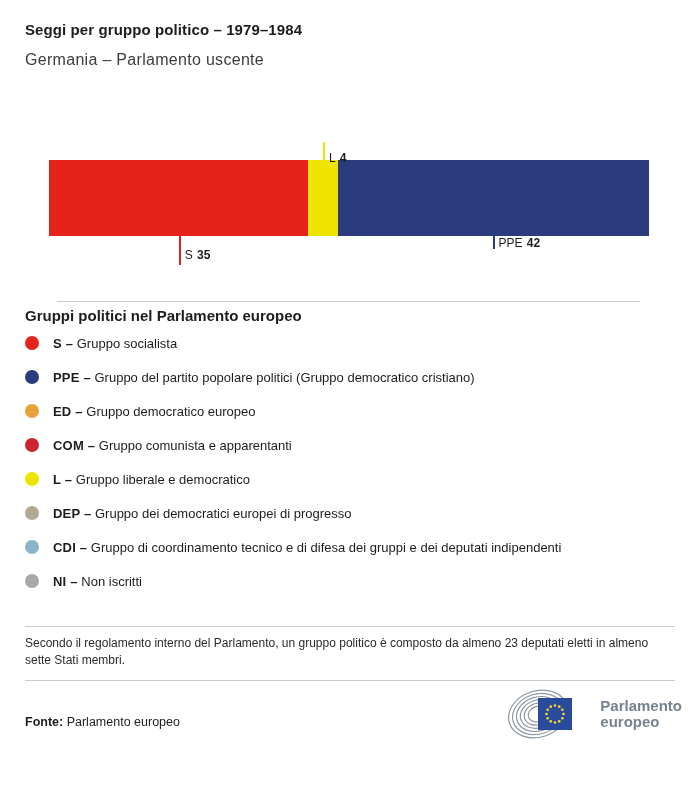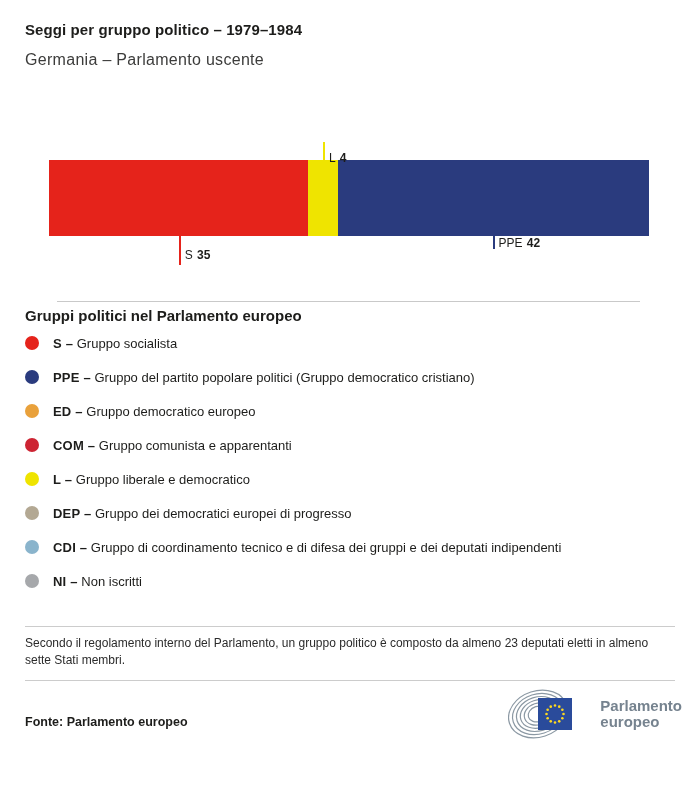--- a/index.html
+++ b/index.html
@@ -36,21 +36,21 @@
   .legend-dot{width:14px;height:14px;border-radius:50%;margin-right:14px;flex:none;}
   .legend-text{font-size:13px;color:#1d1d1b;}
   .legend-text b{letter-spacing:.2px;}
 
   
   .divider{border-top:1px solid #cccccc;margin:0 25px;height:0;}
   .div1{margin-top:28px;}
   .note{font-size:12px;line-height:17px;margin:8px 25px 0 25px;color:#2b2b2b;max-width:655px;}
   .div2{margin-top:11px;}
   .fonte-row{display:flex;justify-content:space-between;align-items:flex-end;margin:6px 18px 0 25px;}
-  .fonte{font-size:12.5px;margin-bottom:12px;font-weight:bold;}
+  .fonte{font-size:12.5px;margin-bottom:12px;}
   .logo{display:flex;align-items:center;gap:17px;}
   .logo-text{color:#76838f;font-size:15px;font-weight:bold;line-height:16px;margin-left:7px;}
 </style>
 </head>
 <body>
 
 <div>
 
   <header>
     <h1 class="title">Seggi per gruppo politico – 1979–1984</h1>

